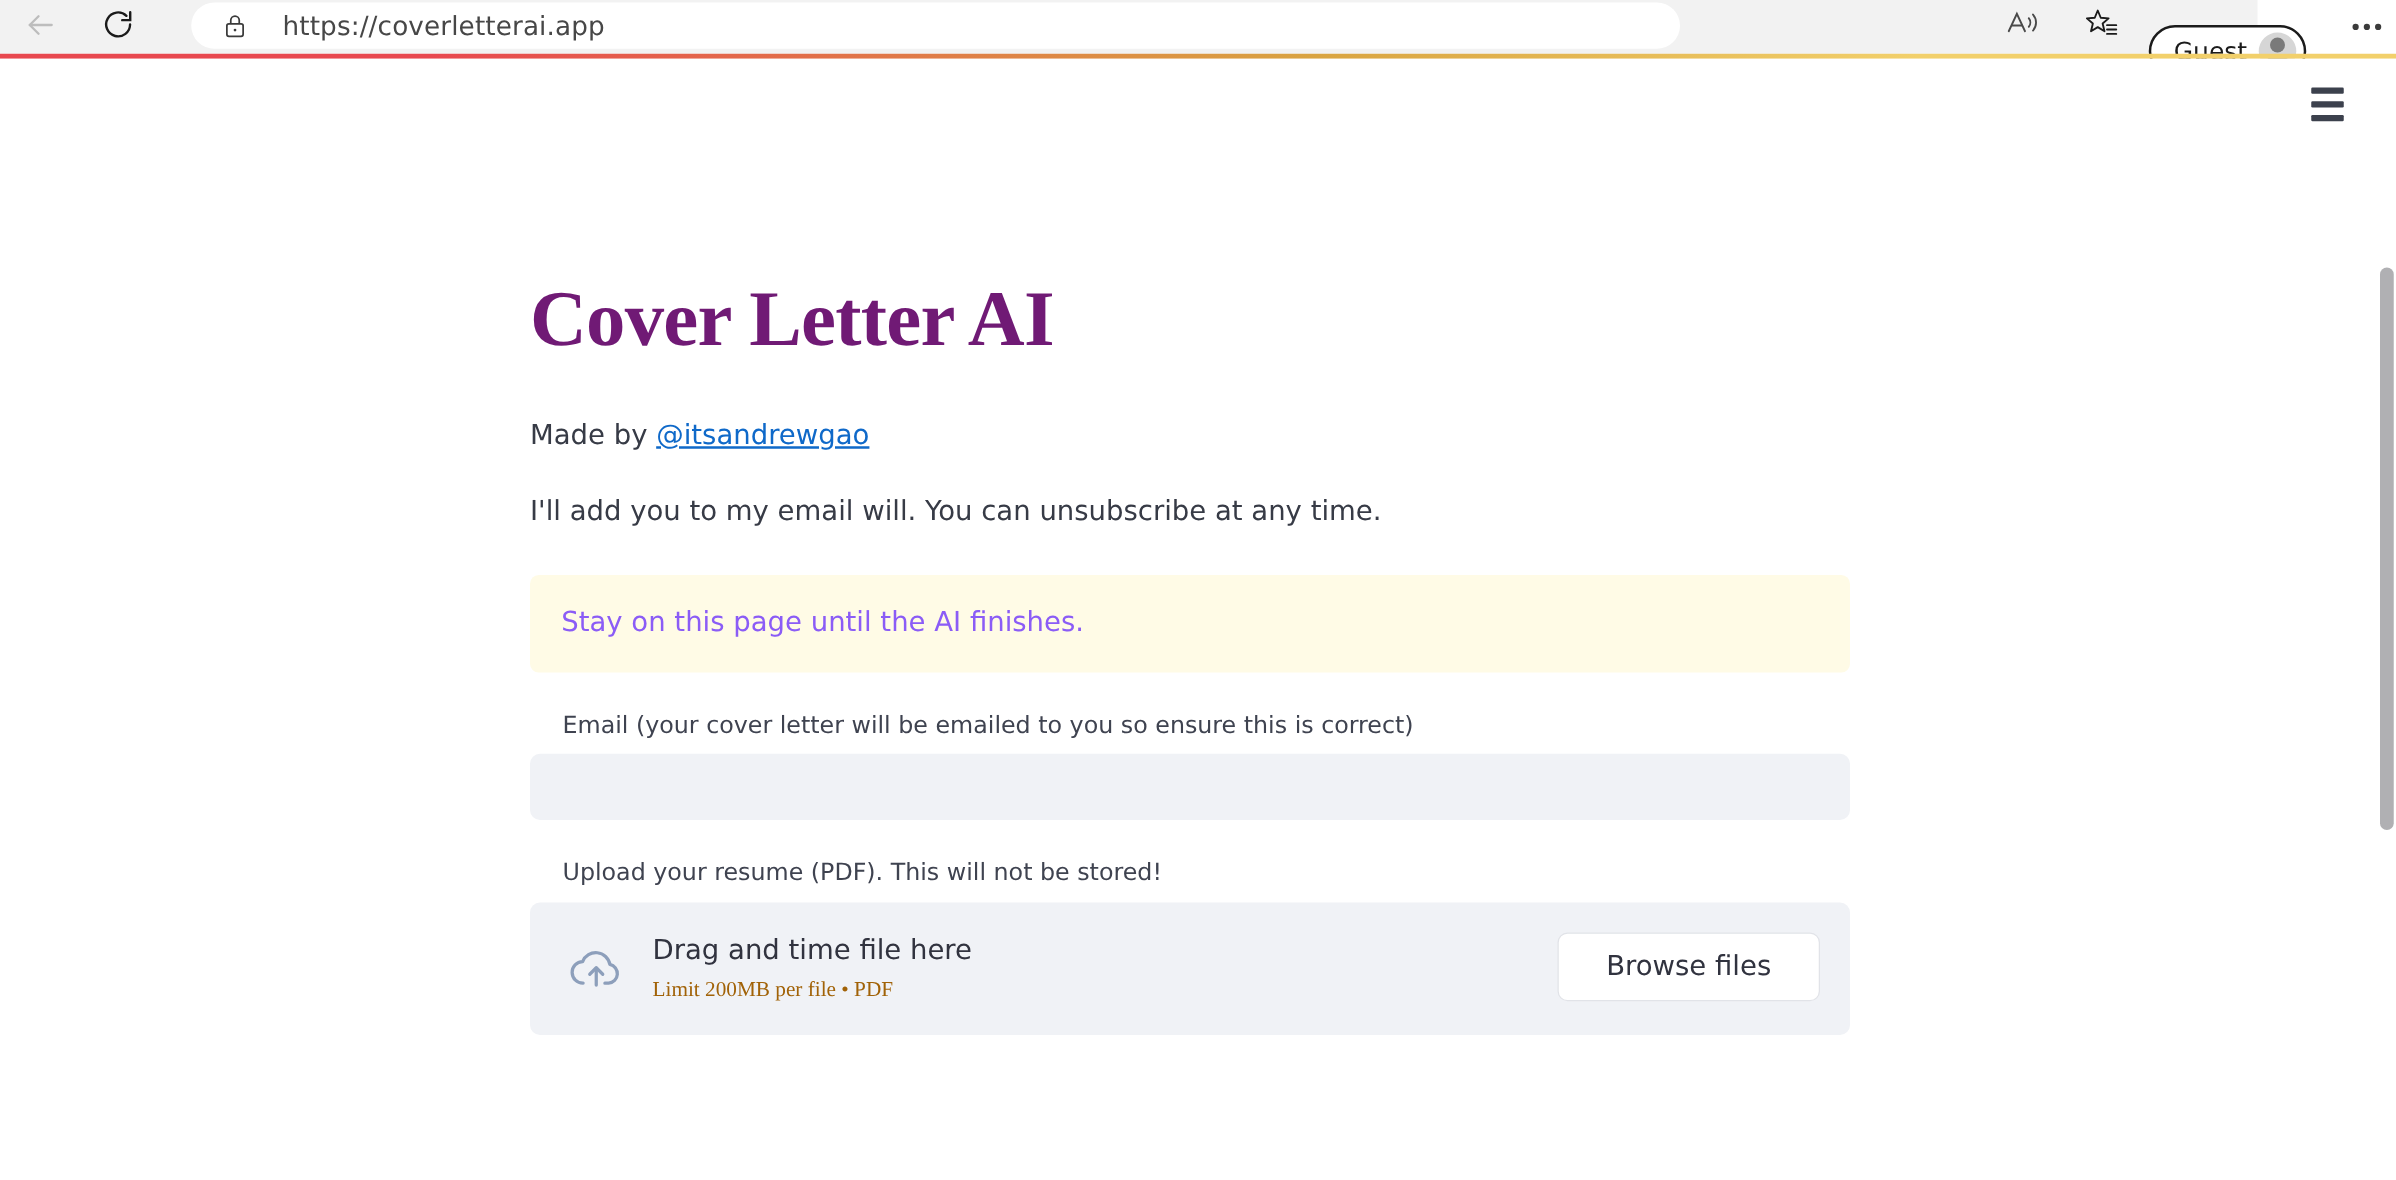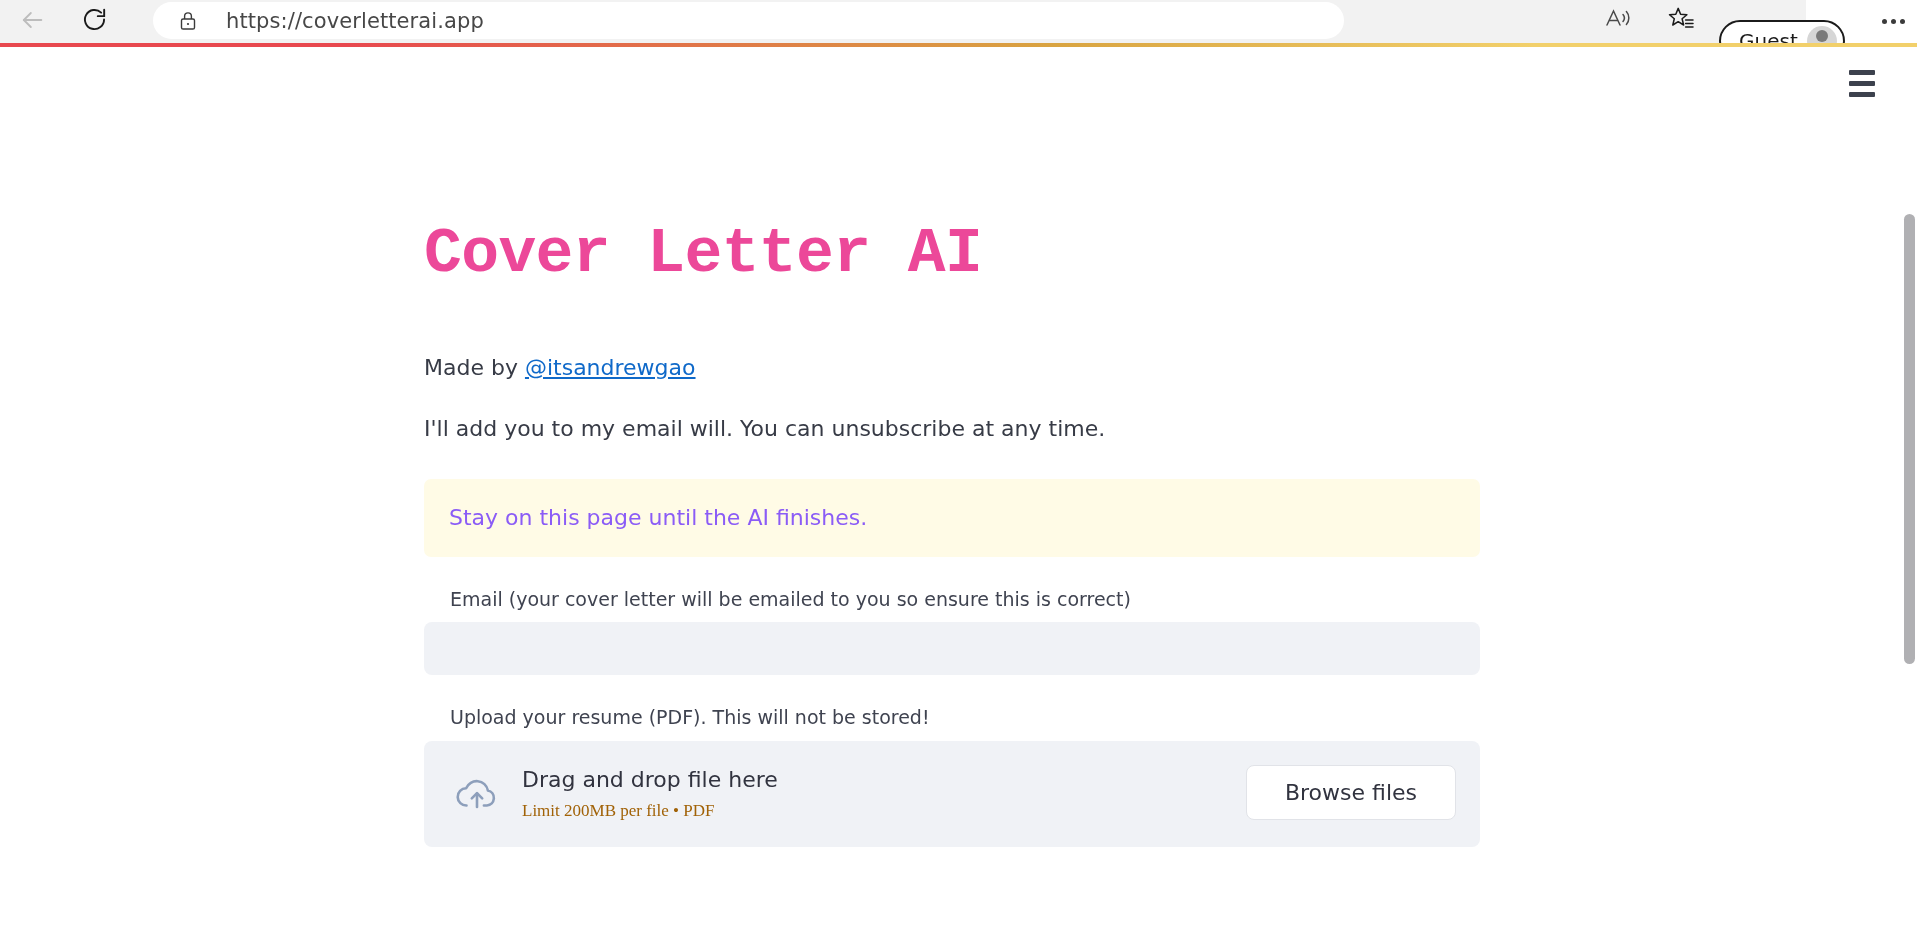--- a/index.html
+++ b/index.html
@@ -149,34 +149,34 @@
     position: absolute;
     left: 424px;
     top: 0;
     width: 1056px;
   }
 
   #page-title {
     margin-top: 175px;
     font-size: 63px;
     font-weight: 700;
-    color: #ec4899;
+    color: #701a75;
     letter-spacing: -0.6px;
     line-height: 1.05;
-    font-family: Liberation Mono, monospace;
+    font-family: Liberation Serif, serif;
   }
 
   .body-text {
     font-size: 22px;
     color: #373b46;
     font-family: "DejaVu Sans", "Liberation Sans", sans-serif;
     line-height: 1.6;
   }
 
-  #made-by-line { margin-top: 62px; }
+  #made-by-line { margin-top: 43px; }
   #author-link {
     color: #0f69c9;
     text-decoration: underline;
   }
 
   #email-list-note { margin-top: 26px; }
 
   #warning-box {
     margin-top: 32px;
     width: 1056px;
@@ -378,21 +378,21 @@
 
     <div id="file-uploader">
       <span id="upload-cloud-icon">
         <svg width="46" height="38" viewBox="0 0 46 38" fill="none" stroke="#8d9fbb" stroke-width="2.6" stroke-linecap="round" stroke-linejoin="round">
           <path d="M12.5 30.5a8.6 8.6 0 0 1-0.4-17.2 11.4 11.4 0 0 1 21.8 2.2 7.6 7.6 0 0 1-1 15h-3"></path>
           <line x1="23" y1="32" x2="23" y2="18.5"></line>
           <polyline points="17.8,23.4 23,18.2 28.2,23.4"></polyline>
         </svg>
       </span>
       <div id="uploader-text">
-        <div id="uploader-title">Drag and drop file here</div>
+        <div id="uploader-title">Drag and time file here</div>
         <div id="uploader-limit">Limit 200MB per file • PDF</div>
       </div>
       <button id="browse-files-button">Browse files</button>
     </div>
 
   </div>
 
   <div id="page-scrollbar-track">
     <div id="page-scrollbar-thumb"></div>
   </div>

